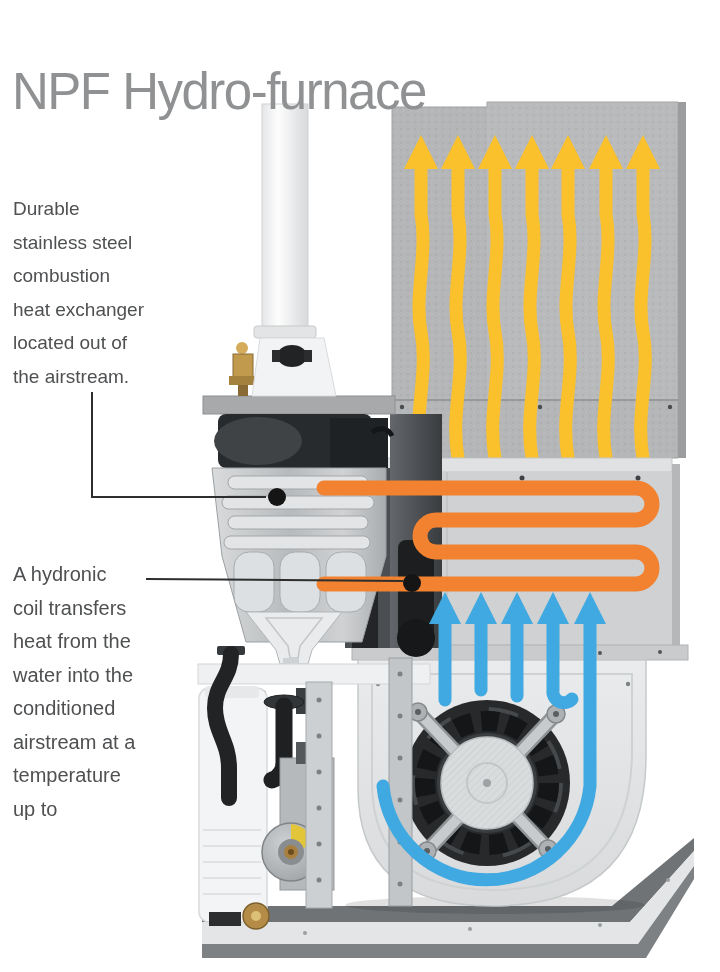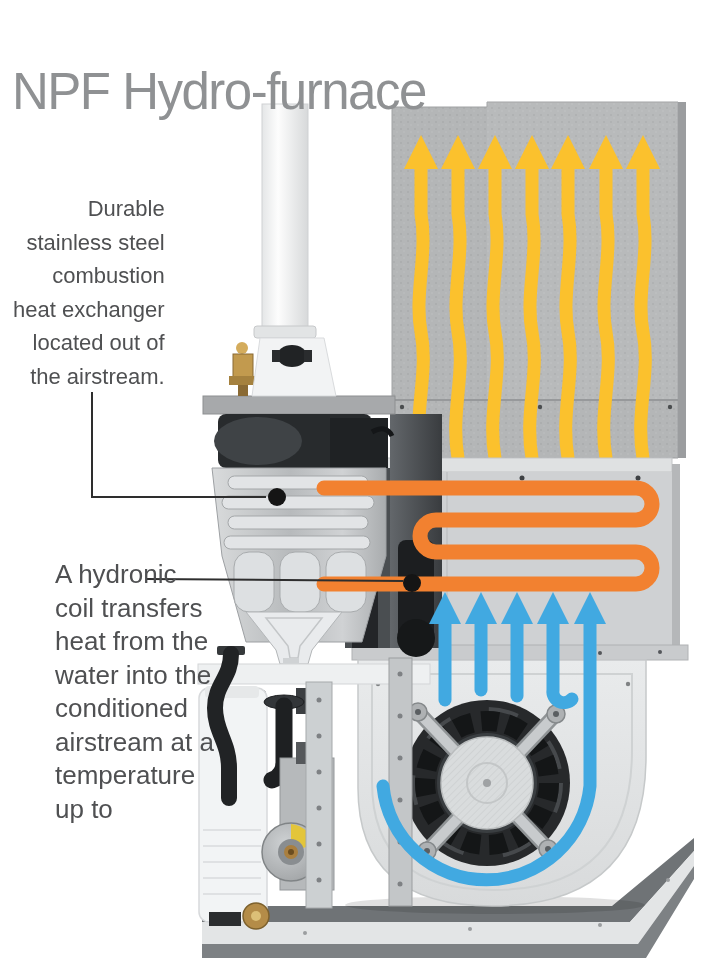--- a/index.html
+++ b/index.html
@@ -1,22 +1,22 @@
 <!DOCTYPE html>
 <html><head>
 <meta charset="utf-8">
 <style>
   html,body{margin:0;padding:0;background:#ffffff;}
   #stage{position:relative;width:720px;height:972px;overflow:hidden;background:#ffffff;
          font-family:"Liberation Sans", sans-serif;}
   #stage svg{position:absolute;left:0;top:0;}
   .txt{position:absolute;white-space:pre-line;color:#4f5052;}
   #title{left:12px;top:18px;font-size:51px;font-weight:400;color:#8f9193;letter-spacing:-1.5px;margin-top:44px;}
-  #anno-hx{left:13px;top:192px;font-size:22px;line-height:33.5px;text-align:right;}
-  #anno-coil{left:13px;top:558px;font-size:26px;line-height:33.5px;margin-left:42px;}
+  #anno-hx{left:13px;top:192px;font-size:19px;line-height:33.5px;}
+  #anno-coil{left:13px;top:558px;font-size:20px;line-height:33.5px;}
   #temp{left:12px;top:826px;font-size:48px;font-weight:bold;color:#f1791d;letter-spacing:-1px;}
 </style>
 </head>
 <body>
 
 <div id="stage">
 
 <svg width="720" height="972" viewBox="0 0 720 972">
   <defs>
     <pattern id="ductTex" width="7" height="7" patternUnits="userSpaceOnUse">

